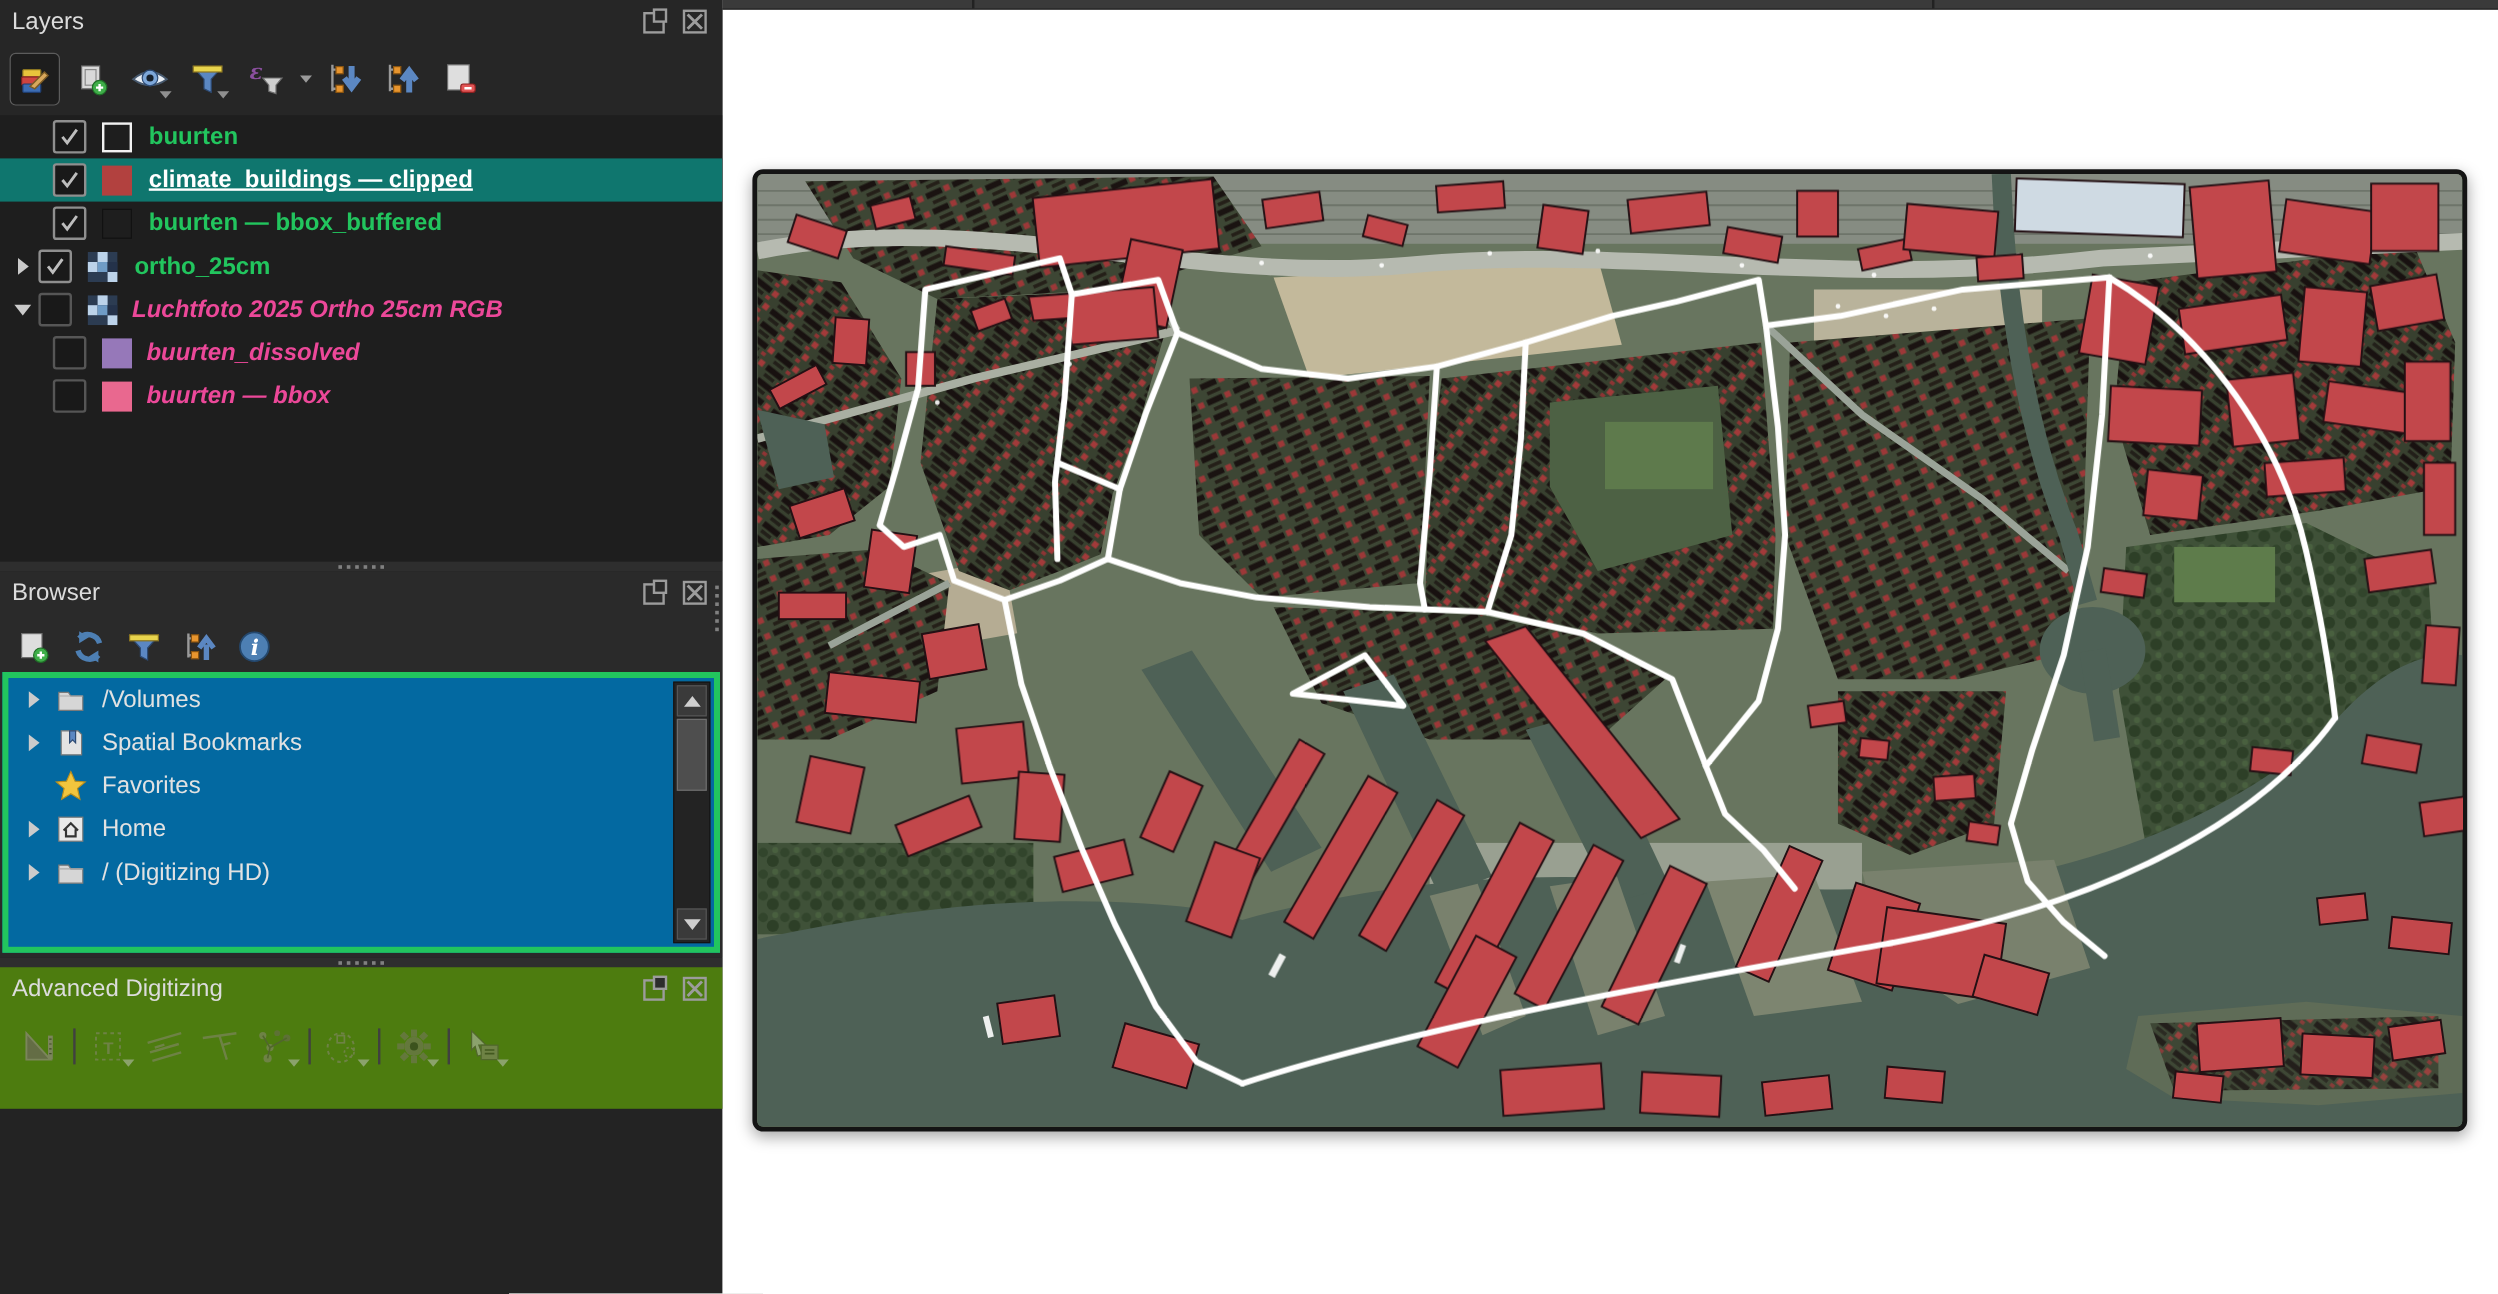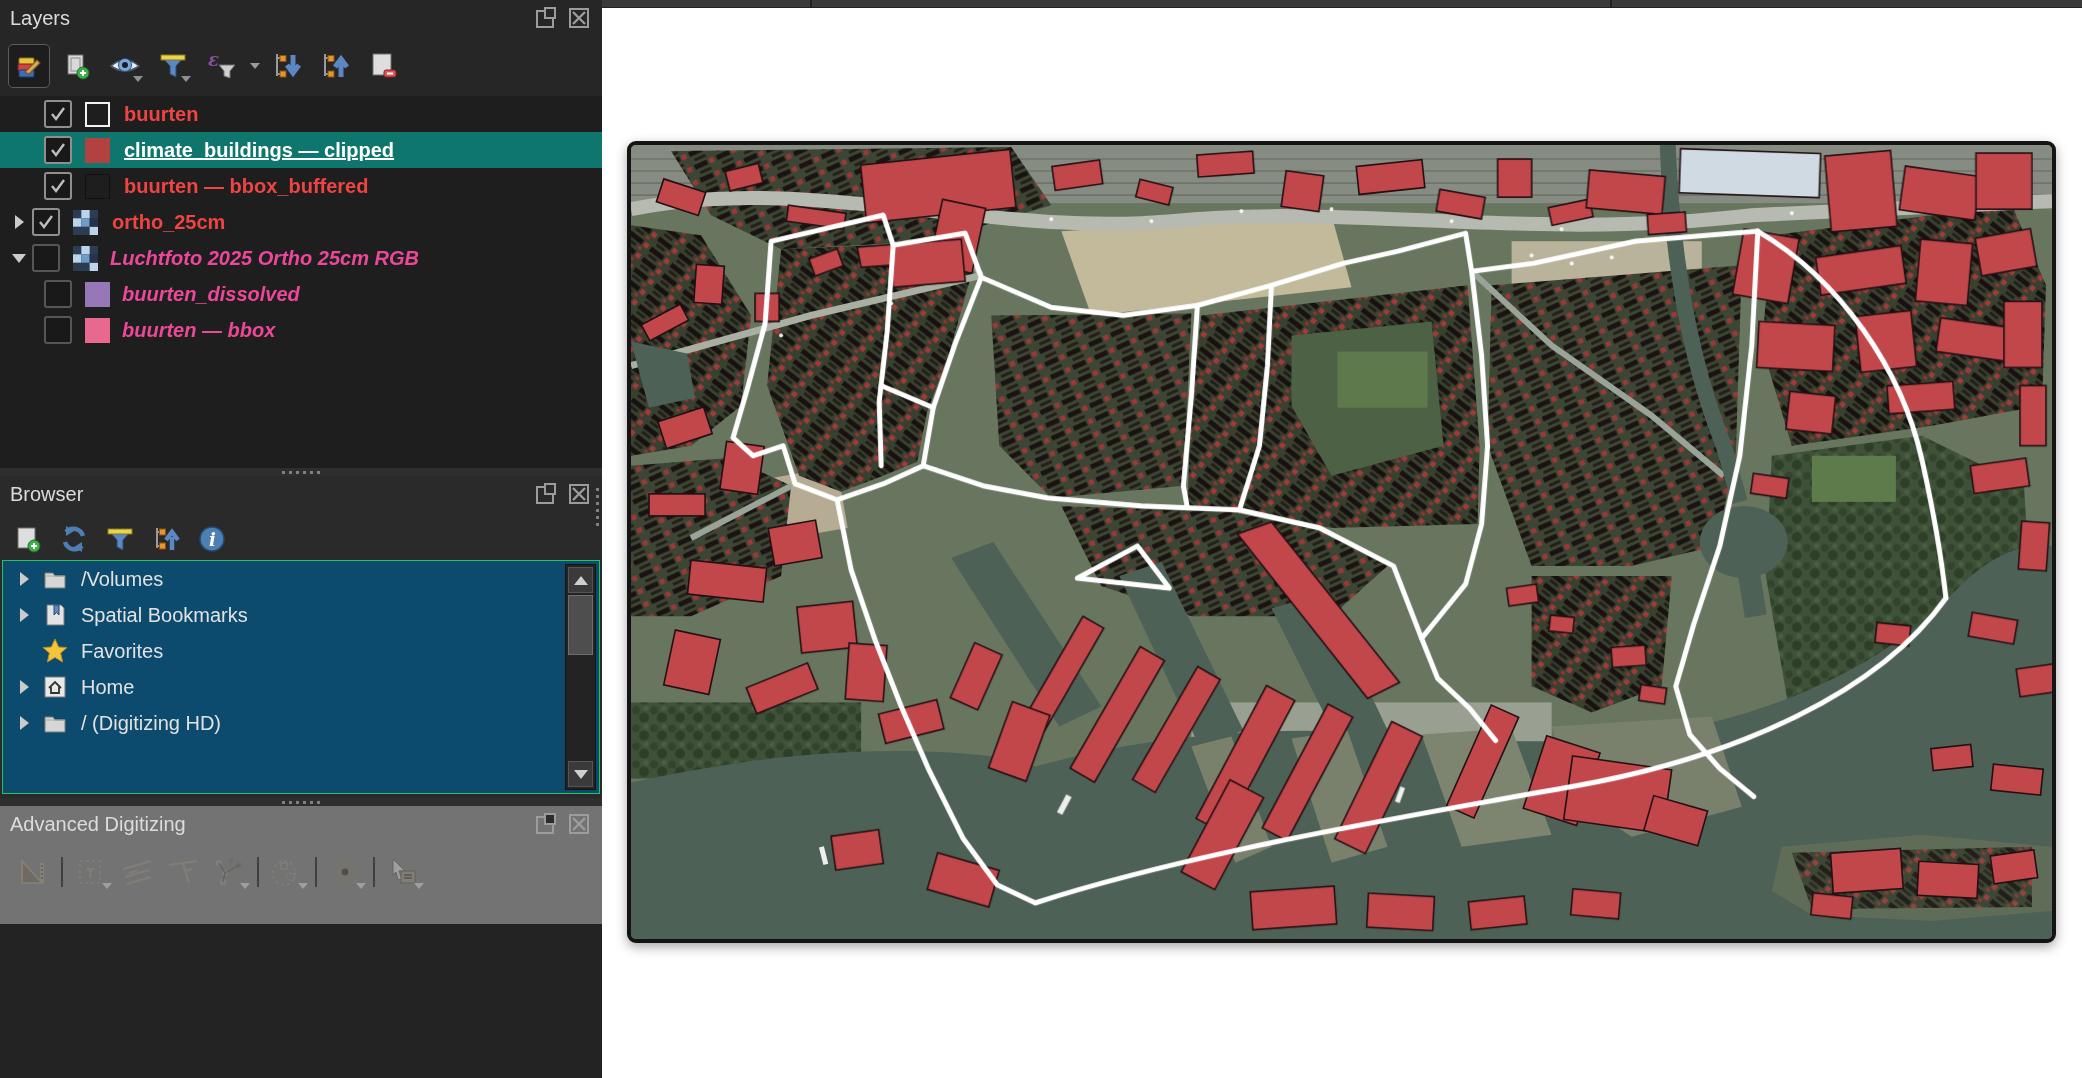--- a/index.html
+++ b/index.html
@@ -4,21 +4,21 @@
 <style>
   html,body{margin:0;padding:0;background:#fff;}
   body{width:2082px;height:1078px;overflow:hidden;position:relative;
        font-family:"Liberation Sans",sans-serif;-webkit-font-smoothing:antialiased;}
 
   
   .sidebar{position:absolute;left:0;top:0;width:602px;height:1078px;background:#232323;z-index:5;}
   .panel{position:relative;overflow:hidden;}
   #layersPanel{height:468px;background:#262626;}
   #browserPanel{height:322px;background:#2a2a2a;}
-  #advPanel{height:118px;background:#737373;}
+  #advPanel{height:118px;background:#4d7c0f;}
   .hsplit{height:8px;background:#2e2e2e;display:flex;align-items:center;justify-content:center;gap:4px;}
   .hsplit i{width:3px;height:3px;background:#808080;display:block;}
 
   .phead{height:36px;display:flex;align-items:center;padding:0 10px;}
   .ptitle{color:#dcdcdc;font-size:20px;}
   .wbtns{margin-left:auto;display:flex;gap:7px;align-items:center;}
   .wbtn{width:26px;height:26px;background:transparent;border:none;padding:0;cursor:default;}
   .wbtn svg{display:block;}
 
   .ptools{display:flex;align-items:center;padding:6px 8px;height:48px;gap:6px;}
@@ -39,27 +39,27 @@
   .cb{width:24px;height:24px;flex:none;margin-left:12px;border:2px solid #8f8f8f;border-radius:3px;
       background:#191919;display:flex;align-items:center;justify-content:center;}
   .cb.un{border-color:#565656;}
   .cb svg{display:block;}
   .swatch{width:25px;height:25px;flex:none;margin-left:13px;}
   .sw-outline{background:transparent;border:2.5px solid #f2f2f2;box-sizing:border-box;}
   .sw-dark{background:transparent;border:1.5px solid #111;box-sizing:border-box;}
   .sw-red{background:#b2413f;}
   .sw-purple{background:#9678b9;}
   .sw-pink{background:#e9688f;}
-  .llabel{margin-left:14px;font-size:20px;font-weight:bold;color:#ef4444;white-space:nowrap;}
+  .llabel{margin-left:14px;font-size:20px;font-weight:bold;color:#22c55e;white-space:nowrap;}
   .lrow.sel .llabel{text-decoration:underline;color:#fff;}
   .llabel.dim{color:#ec4899;font-style:italic;margin-left:12px;}
   .noexp{width:26px;flex:none;}
 
   
-  .btree{position:absolute;top:84px;left:2px;right:2px;bottom:4px;background:#0c4a6e;border:1px solid #22c55e;}
+  .btree{position:absolute;top:84px;left:2px;right:2px;bottom:4px;background:#0369a1;border:5px solid #22c55e;}
   .brow{height:36px;display:flex;align-items:center;padding-left:8px;}
   .bicon{width:28px;height:28px;flex:none;margin-left:4px;display:flex;align-items:center;justify-content:center;}
   .blabel{margin-left:12px;font-size:20px;color:#e2e2e2;white-space:nowrap;}
   .sbar{position:absolute;right:3px;top:3px;bottom:3px;width:29px;background:#232323;border:1px solid #141414;}
   .sbtn{position:absolute;left:2px;right:2px;height:24px;background:#3a3a3a;border:1px solid #555;
         display:flex;align-items:center;justify-content:center;}
   .sbtn.up{top:2px;} .sbtn.down{bottom:2px;}
   .sbtn .t-up{width:0;height:0;border-left:7px solid transparent;border-right:7px solid transparent;border-bottom:9px solid #cfcfcf;}
   .sbtn .t-dn{width:0;height:0;border-left:7px solid transparent;border-right:7px solid transparent;border-top:9px solid #cfcfcf;}
   .sthumb{position:absolute;left:2px;right:2px;top:30px;height:58px;background:#4e4e4e;border:1px solid #6e6e6e;}

